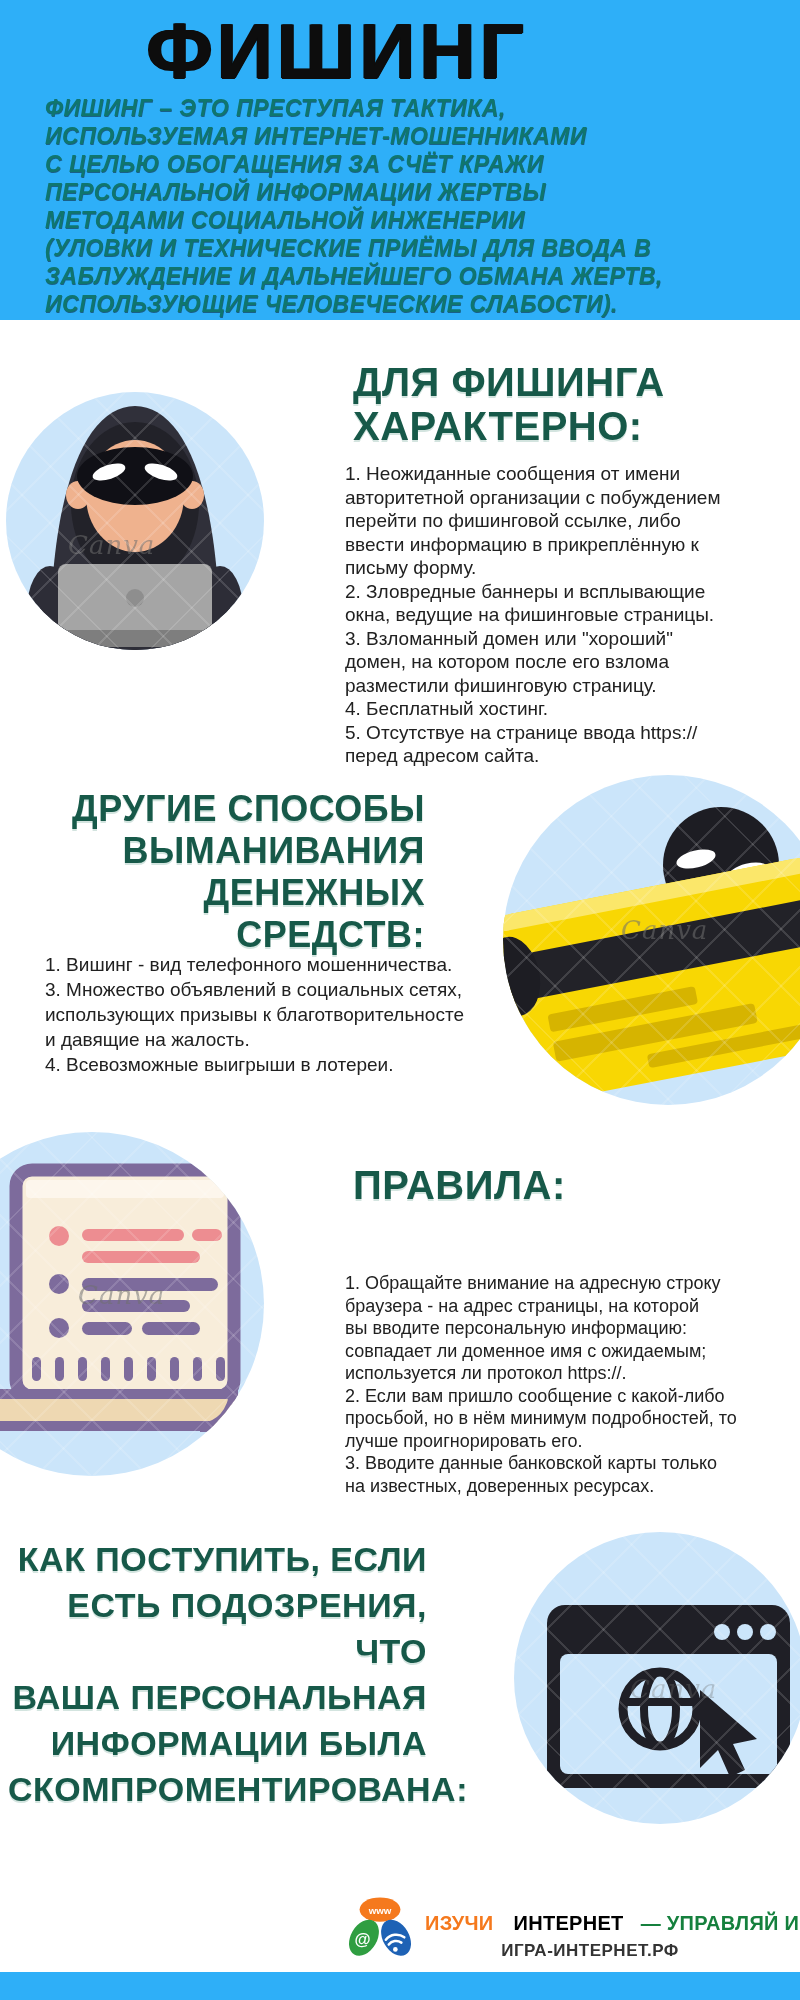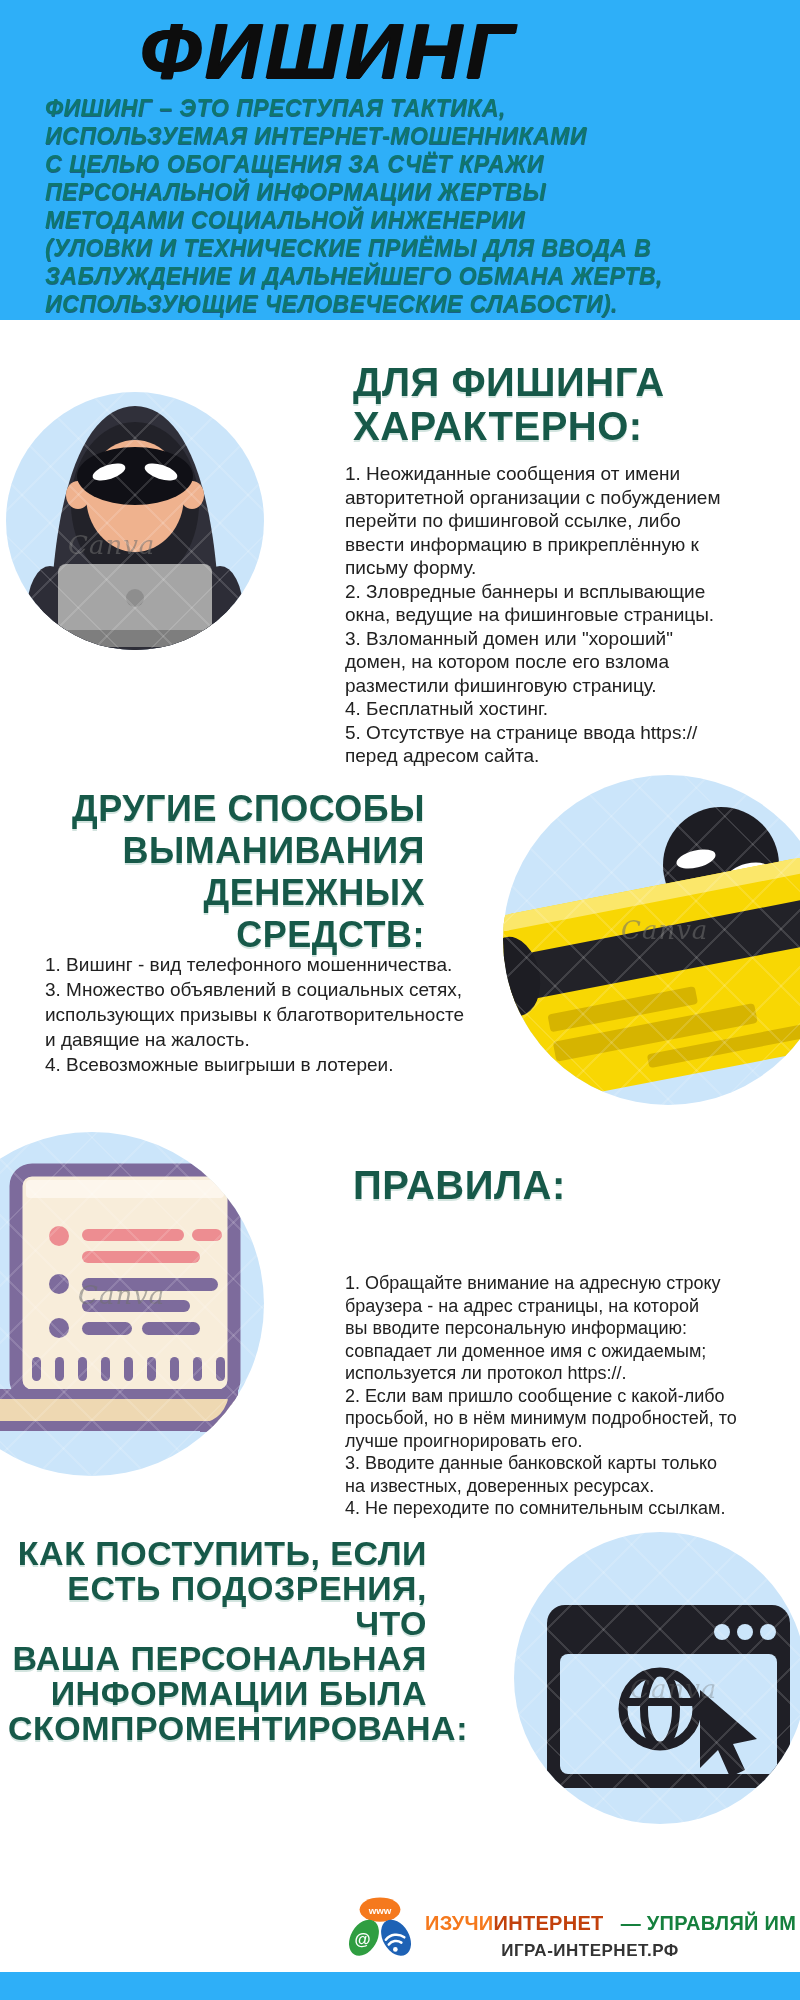--- a/index.html
+++ b/index.html
@@ -8,42 +8,41 @@
     background:#ffffff;overflow:hidden;
     font-family:"Liberation Sans", sans-serif;color:#212121;
   }
   .abs{position:absolute;}
   .pre{white-space:pre-line;}
 
   
   .top-band{left:0;top:0;width:800px;height:320px;background:#2eaff8;}
   .bottom-band{left:0;top:1972px;width:800px;height:28px;background:#2eaff8;}
   .page-title{
-    left:8px;top:6px;width:642px;text-align:center;
+    left:16px;top:6px;width:642px;text-align:center;
     font-size:78px;font-weight:bold;letter-spacing:4px;color:#0d0d0d;
     text-shadow:1px 0 0 #0d0d0d,-1px 0 0 #0d0d0d,0 1px 0 #0d0d0d;
     margin:0;
-    font-style:italic;
   }
   .definition{
     left:45px;top:94px;width:640px;margin:0;
     font-size:23px;line-height:28px;font-weight:bold;font-style:italic;
     color:#0f766e;letter-spacing:.5px;
     text-shadow:.5px .5px 0 rgba(0,0,0,.45);
   }
 
   
   .gh{
     margin:8px;color:#175949;font-weight:bold;letter-spacing:.5px;
     text-shadow:0 2px 0 rgba(108,166,148,.30);
   }
   .h1pos{left:345px;top:352px;font-size:40px;line-height:44px;}
   .h2pos{left:0;top:780px;width:417px;text-align:right;font-size:36px;line-height:42px;}
   .h3pos{left:345px;top:1155px;font-size:40px;line-height:44px;}
-  .h4pos{left:0;top:1528px;width:419px;text-align:right;font-size:34px;line-height:35px;}
+  .h4pos{left:0;top:1528px;width:419px;text-align:right;font-size:34px;line-height:46px;}
 
   
   .blist{margin:0;}
   .blist p{margin:0;}
   .l1pos{left:345px;top:462px;width:440px;font-size:19px;line-height:23.5px;}
   .l2pos{left:45px;top:952px;width:490px;font-size:19px;line-height:25px;}
   .l3pos{left:345px;top:1272px;width:430px;font-size:18px;line-height:22.5px;}
   .l4pos{left:45px;top:1740px;width:460px;font-size:19px;line-height:26px;}
 
   
@@ -63,22 +62,22 @@
     position:absolute;font-family:"DejaVu Serif", serif;font-style:italic;
     font-size:26px;color:#6f6f6f;opacity:.55;letter-spacing:1px;pointer-events:none;
   }
 
   
   .footer-logo{left:345px;top:1895px;width:70px;height:70px;}
   .brand-line{
     left:425px;top:1912px;width:340px;margin:0;
     font-size:20px;font-weight:bold;letter-spacing:.3px;white-space:nowrap;
   }
-  .brand-orange{color:#f5791d;margin-right:0;}
-  .brand-green{color:#c2410c;margin-right:17px;}
+  .brand-orange{color:#f5791d;margin-right:20px;}
+  .brand-green{color:#000000;margin-right:17px;}
   .brand-blue{color:#15803d;}
   .site-line{
     left:425px;top:1941px;width:330px;margin:0;text-align:center;
     font-size:17px;font-weight:bold;color:#333;letter-spacing:.5px;
   }
 </style>
 </head>
 <body>
 
 <div id="page">
@@ -170,21 +169,20 @@
     <p class="pre">1. Обращайте внимание на адресную строку
 браузера - на адрес страницы, на которой
 вы вводите персональную информацию:
 совпадает ли доменное имя с ожидаемым;
 используется ли протокол https://.</p>
     <p class="pre">2. Если вам пришло сообщение с какой-либо
 просьбой, но в нём минимум подробностей, то
 лучше проигнорировать его.</p>
     <p class="pre">3. Вводите данные банковской карты только
 на известных, доверенных ресурсах.</p>
-    <p class="pre">4. Не переходите по сомнительным ссылкам.</p>
   </div>
 
   <div class="abs circle c3pos">
     <svg width="344" height="344" viewBox="0 0 344 344">
       <rect x="96" y="38" width="218" height="226" rx="16" fill="#f8edda" stroke="#7d6b9c" stroke-width="13"></rect>
       <rect x="106" y="48" width="198" height="18" rx="4" fill="#fdf6ec"></rect>
       <circle cx="139" cy="104" r="10" fill="#ed8d91"></circle>
       <rect x="162" y="97" width="102" height="12" rx="6" fill="#ed8d91"></rect>
       <rect x="272" y="97" width="30" height="12" rx="6" fill="#ed8d91"></rect>
       <rect x="162" y="119" width="118" height="12" rx="6" fill="#ed8d91"></rect>

